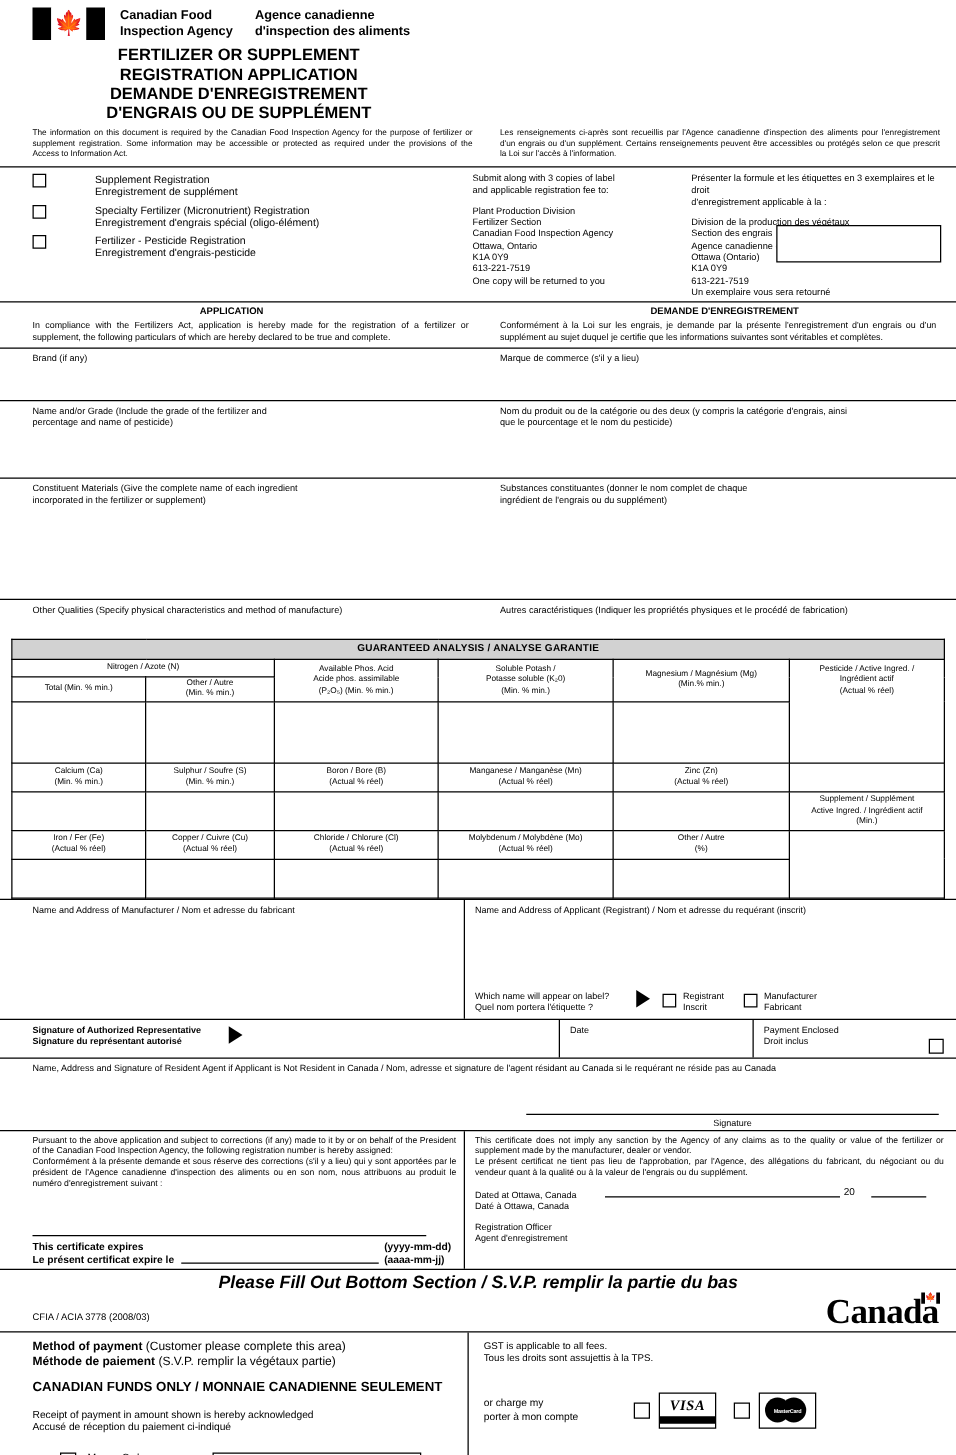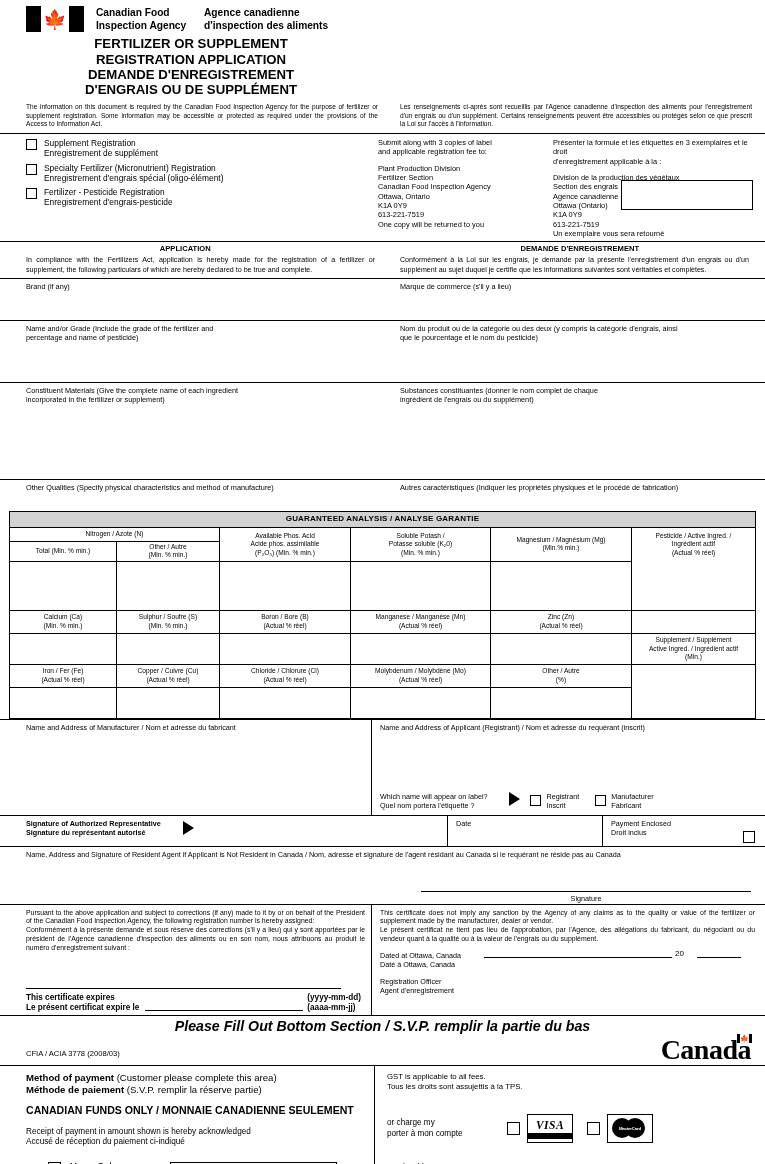--- a/index.html
+++ b/index.html
@@ -26,21 +26,21 @@
 
   .intro{display:flex;padding:5px 4px 4px 26px;}
   .intro>div{width:352px;font-size:6.6px;line-height:1.33;text-align:justify;}
   .intro>div:first-child{margin-right:22px;}
 
   hr.rule{border:0;border-top:1.6px solid #000;margin:0;}
 
   
   .optwrap{display:flex;padding:4px 0 3px 26px;position:relative;}
   .optcol{width:352px;}
-  .opt{display:flex;align-items:flex-start;margin-bottom:4px;}
+  .opt{display:flex;align-items:flex-start;margin-bottom:4px;gap:32px;}
   .cb{width:9px;height:9px;border:1.1px solid #000;margin-right:7px;margin-top:1px;flex-shrink:0;background:#fff;}
   .optlbl{font-size:8.4px;line-height:1.22;}
   .addr{width:175px;font-size:7.4px;line-height:1.26;}
   .addr2{width:200px;font-size:7.4px;line-height:1.26;}
   .topbox{position:absolute;right:12px;top:46px;width:130px;height:28px;border:1.2px solid #000;background:#fff;}
 
   
   .bandrow{display:flex;gap:24px;}
   .bandrow>div{width:382px;text-align:center;font-weight:bold;font-size:7.6px;padding:1.5px 0;}
 
@@ -495,21 +495,21 @@
   </div>
 
   <div class="pay">
     <div class="payL">
       <div class="mline">
         <span class="b">Method of payment</span>
         <span>(Customer please complete this area)</span>
       </div>
       <div class="mline">
         <span class="b">Méthode de paiement</span>
-        <span>(S.V.P. remplir la réserve partie)</span>
+        <span>(S.V.P. remplir la végétaux partie)</span>
       </div>
       <div class="cfo">CANADIAN FUNDS ONLY / MONNAIE CANADIENNE SEULEMENT</div>
 
       <div class="ack">
         <div>Receipt of payment in amount shown is hereby acknowledged</div>
         <div>Accusé de réception du paiement ci-indiqué</div>
       </div>
 
       <div class="payopts">
         <div class="payopt">

